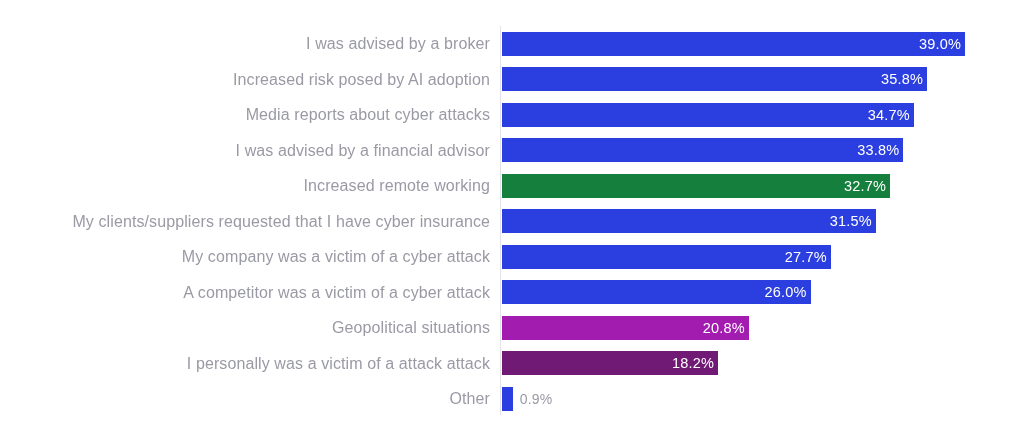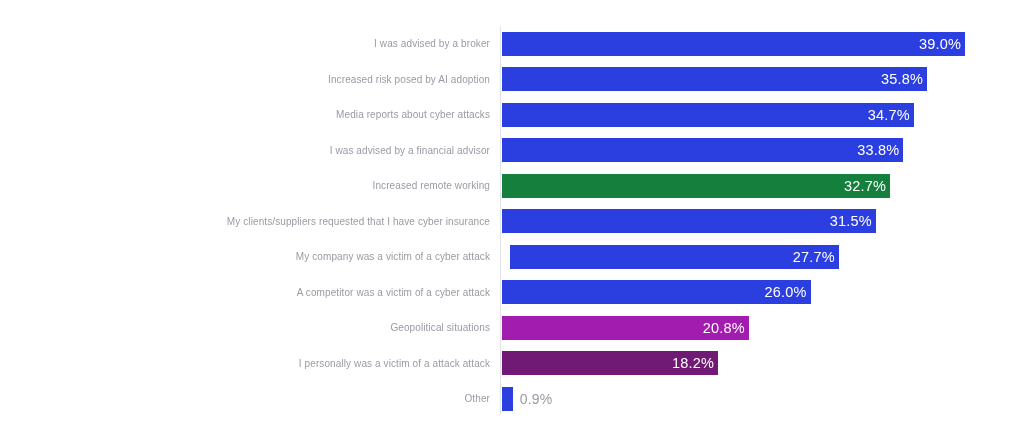--- a/index.html
+++ b/index.html
@@ -55,21 +55,21 @@
 
   .cat-label {
     position: absolute;
     right: 534px;           
     top: 0;
     height: 35.5px;
     line-height: 35.5px;
     text-align: right;
     white-space: nowrap;
     color: #9a9aa5;
-    font-size: 10px;
+    font-size: 16px;
     letter-spacing: 0.1px;
   }
 
   .bar-track {
     position: absolute;
     left: 502px;
     top: 5.5px;
     height: 24px;
   }
 
@@ -153,21 +153,21 @@
         <div class="bar-row">
           <div class="cat-label">My clients/suppliers requested that I have cyber insurance</div>
           <div class="bar-track" style="width: 373.962px;">
             <div class="bar" style="width: 100%; background: rgb(43, 63, 224);">
               <span class="bar-value-inside">31.5%</span>
             </div>
           </div>
         </div>
         <div class="bar-row">
           <div class="cat-label">My company was a victim of a cyber attack</div>
-          <div class="bar-track" style="width: 328.849px; margin-left: 8px;">
+          <div class="bar-track" style="width: 328.849px;">
             <div class="bar" style="width: 100%; background: rgb(43, 63, 224);">
               <span class="bar-value-inside">27.7%</span>
             </div>
           </div>
         </div>
         <div class="bar-row">
           <div class="cat-label">A competitor was a victim of a cyber attack</div>
           <div class="bar-track" style="width: 308.667px;">
             <div class="bar" style="width: 100%; background: rgb(43, 63, 224);">
               <span class="bar-value-inside">26.0%</span>

